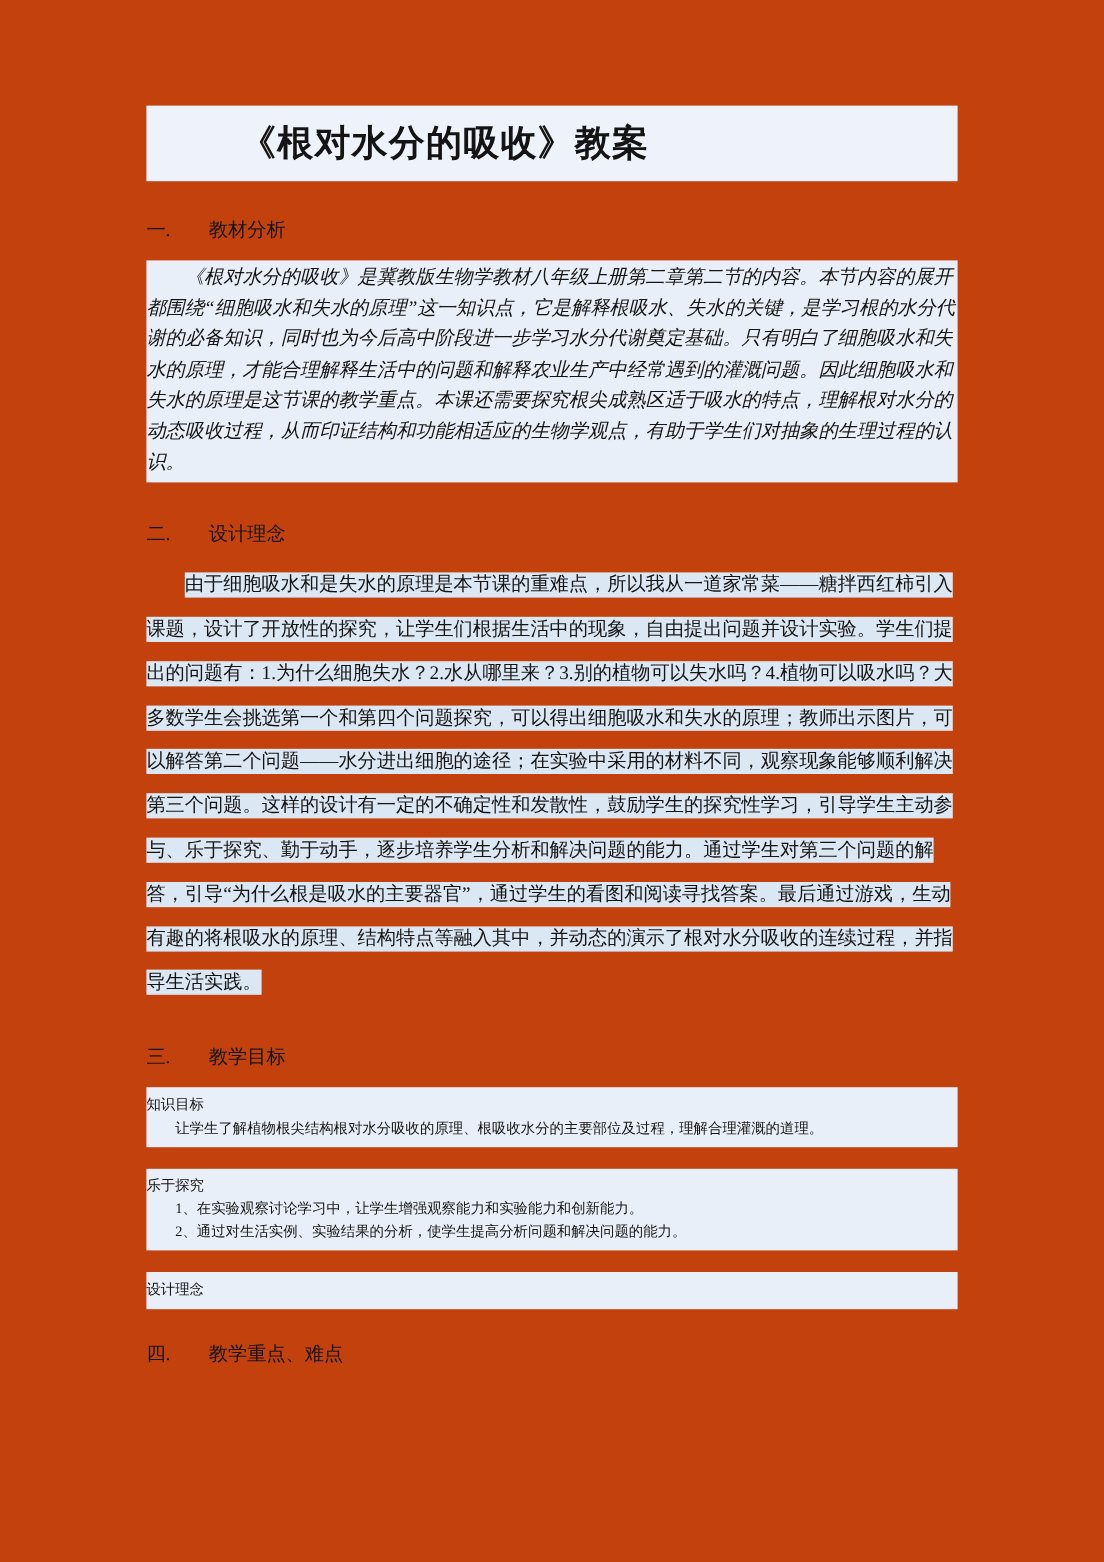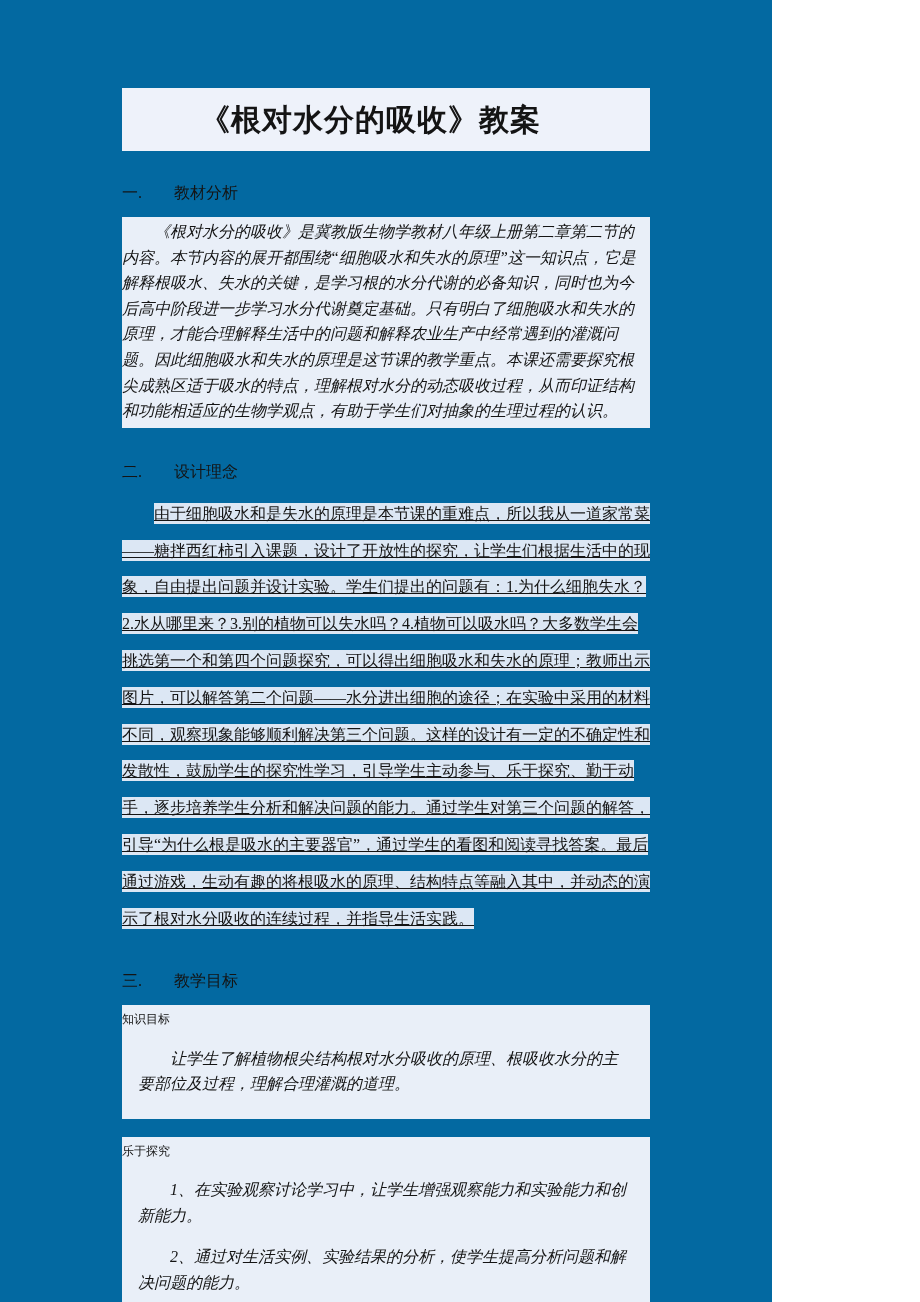--- a/index.html
+++ b/index.html
@@ -7,23 +7,23 @@
   html, body { margin: 0; padding: 0; }
   body {
     width: 920px;
     height: 1302px;
     background: #ffffff;
     font-family: "Liberation Serif", "DejaVu Serif", serif;
     color: #141414;
   }
   .page {
     position: relative;
-    width: 772px;
+    width: 920px;
     height: 1302px;
-    background: #0369a1;
+    background: #c2410c;
     overflow: hidden;
   }
   .content {
     padding: 88px 122px 0 122px;
   }
   .title-block {
     background: #eef2fa;
     padding: 12px 0 12px 78px;
   }
   .doc-title {
@@ -42,41 +42,39 @@
   .para {
     font-size: 16px;
     margin: 0;
     line-height: 1.6;
   }
   .indent { text-indent: 2em; }
   .tint { background: #e9eff8; font-style: italic; }
   .para.tint { padding: 2px 2px 4px 0; }
   .lh-loose {
     line-height: 2.3;
-    text-decoration: underline;
   }
   .hl {
     background: #dce7f4;
     padding: 2px 0;
   }
   .subsection {
     background: #e9eff8;
     margin: 0 0 18px 0;
     padding: 4px 2px 6px 0;
   }
   .sub-label {
     font-size: 12px;
     line-height: 1.7;
   }
   .sub-para {
-    font-size: 16px;
-    margin: 16px;
+    font-size: 12px;
+    margin: 0;
     line-height: 1.6;
     text-indent: 2em;
-    font-style: italic;
   }
   .heading.last { margin-top: 26px; }
 </style>
 </head>
 <body>
 
 <div class="page">
   <div class="content">
 
     <div class="title-block">

